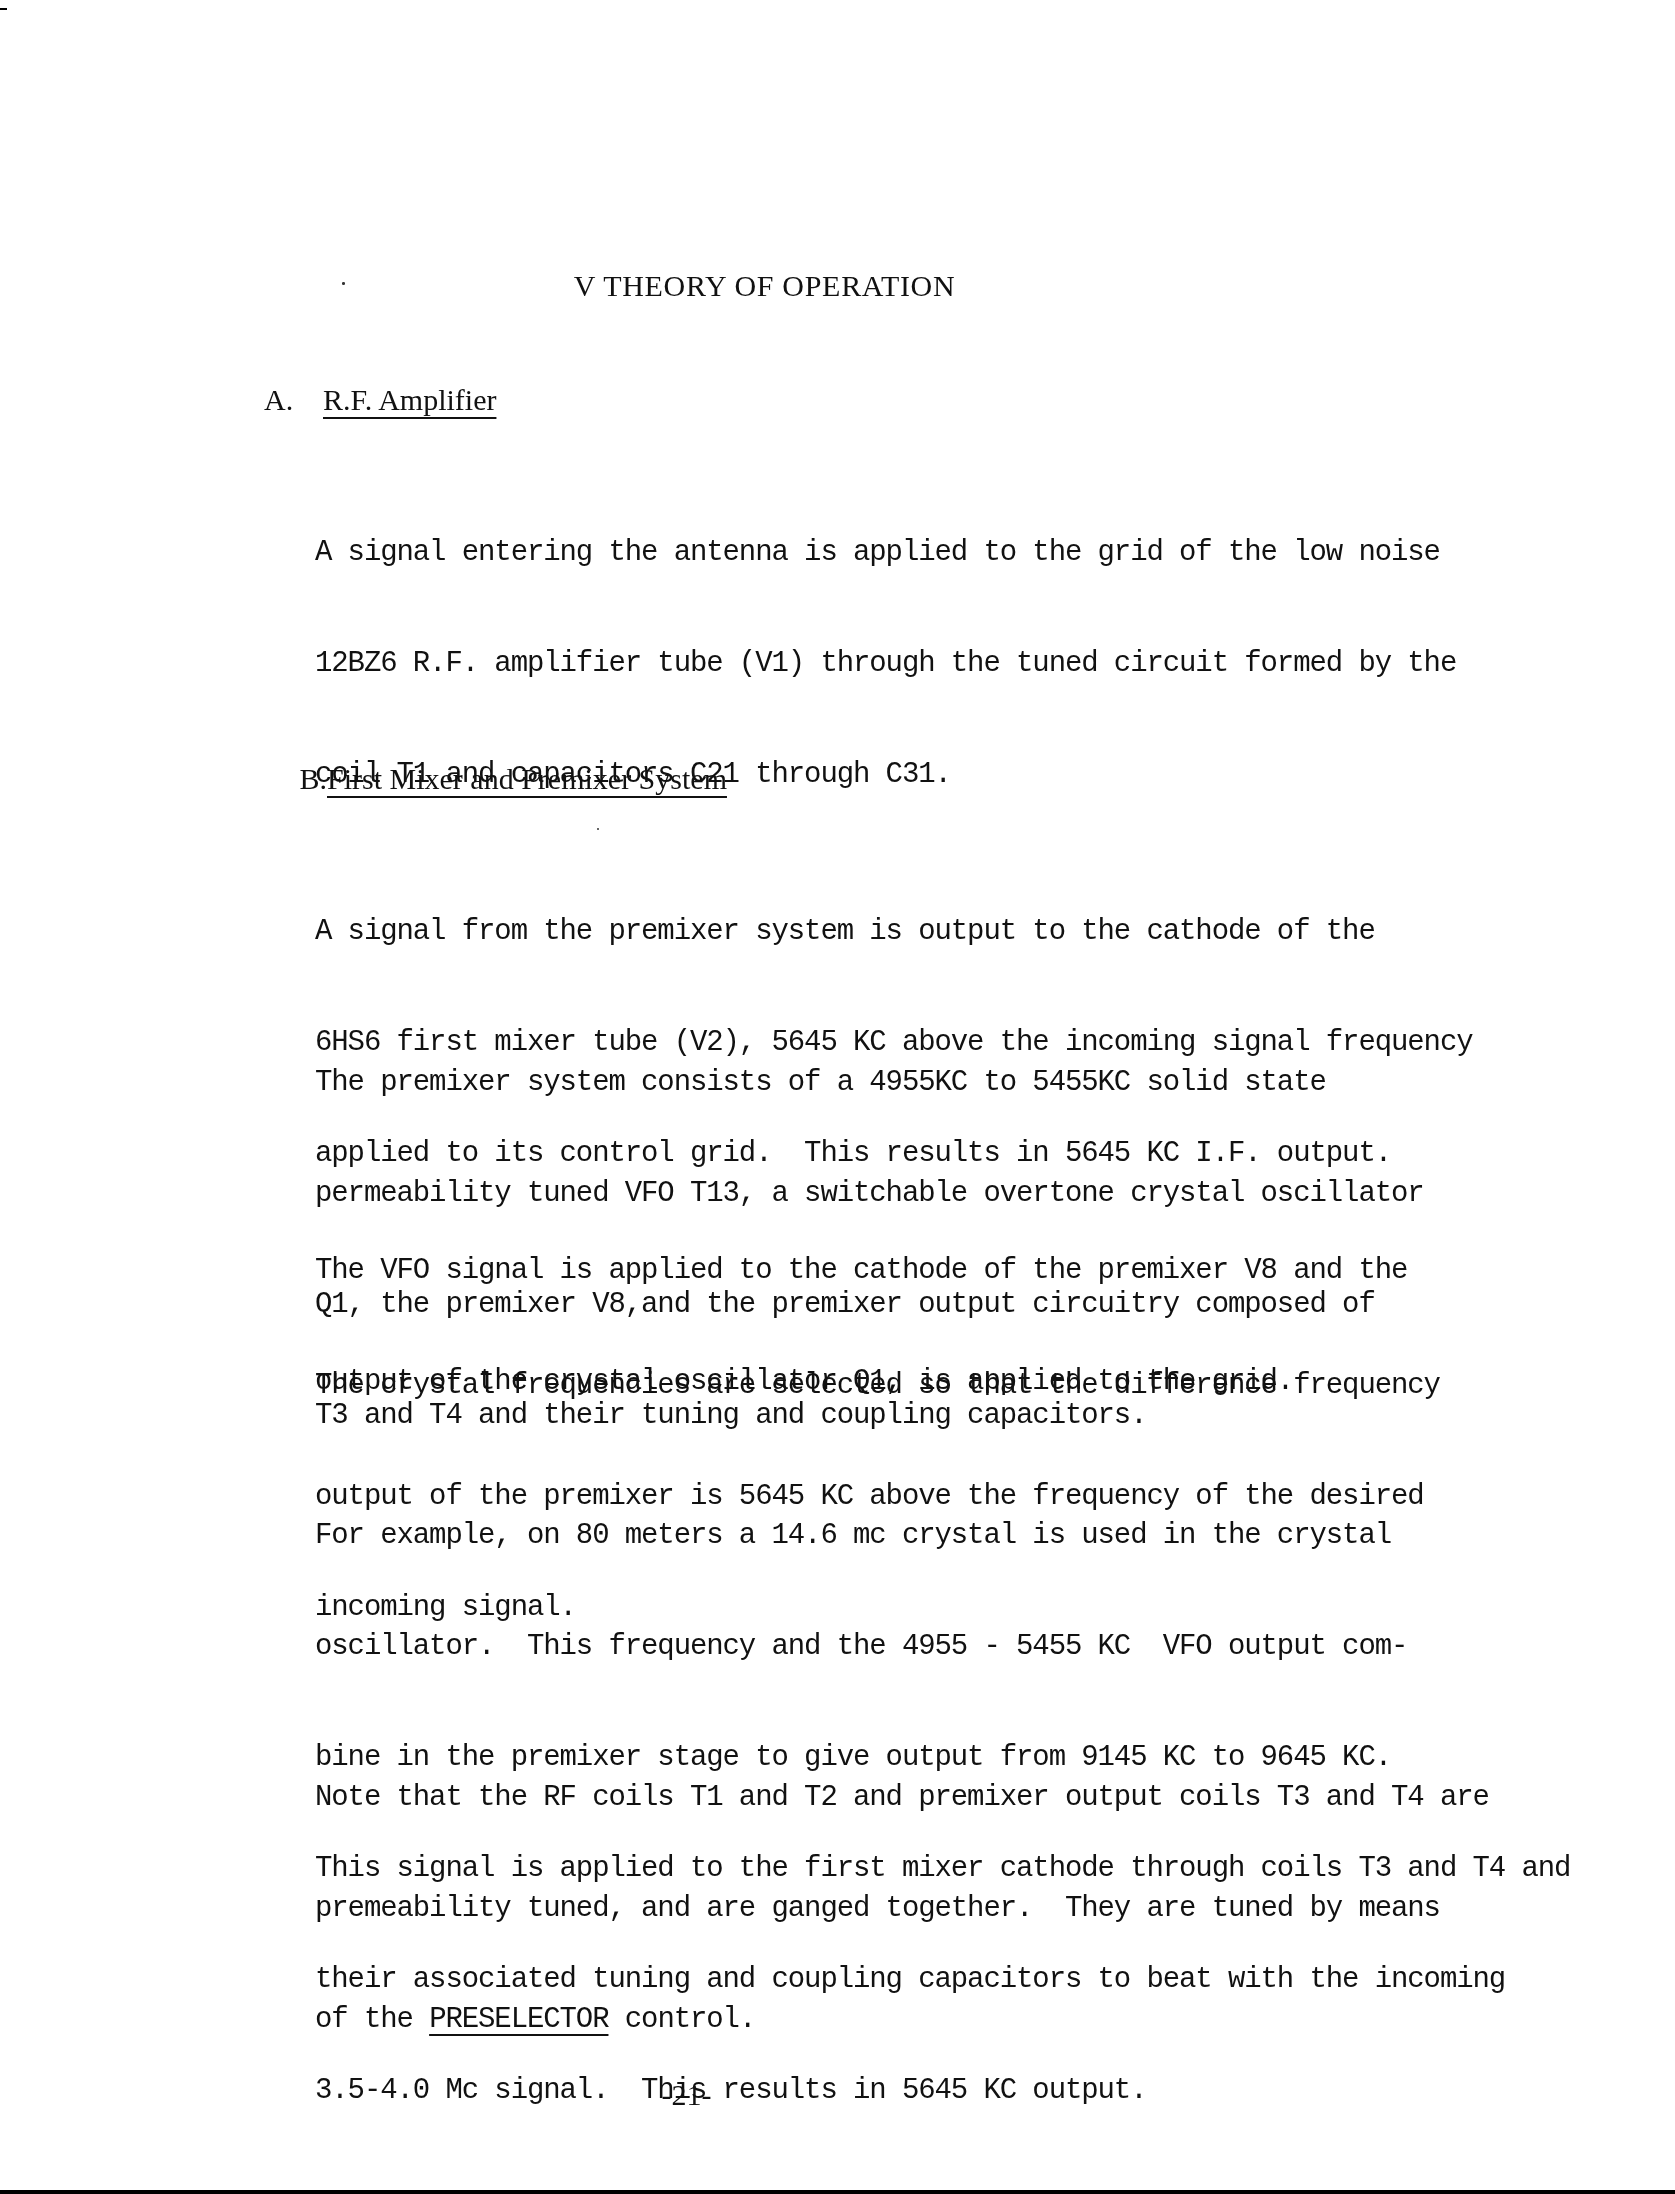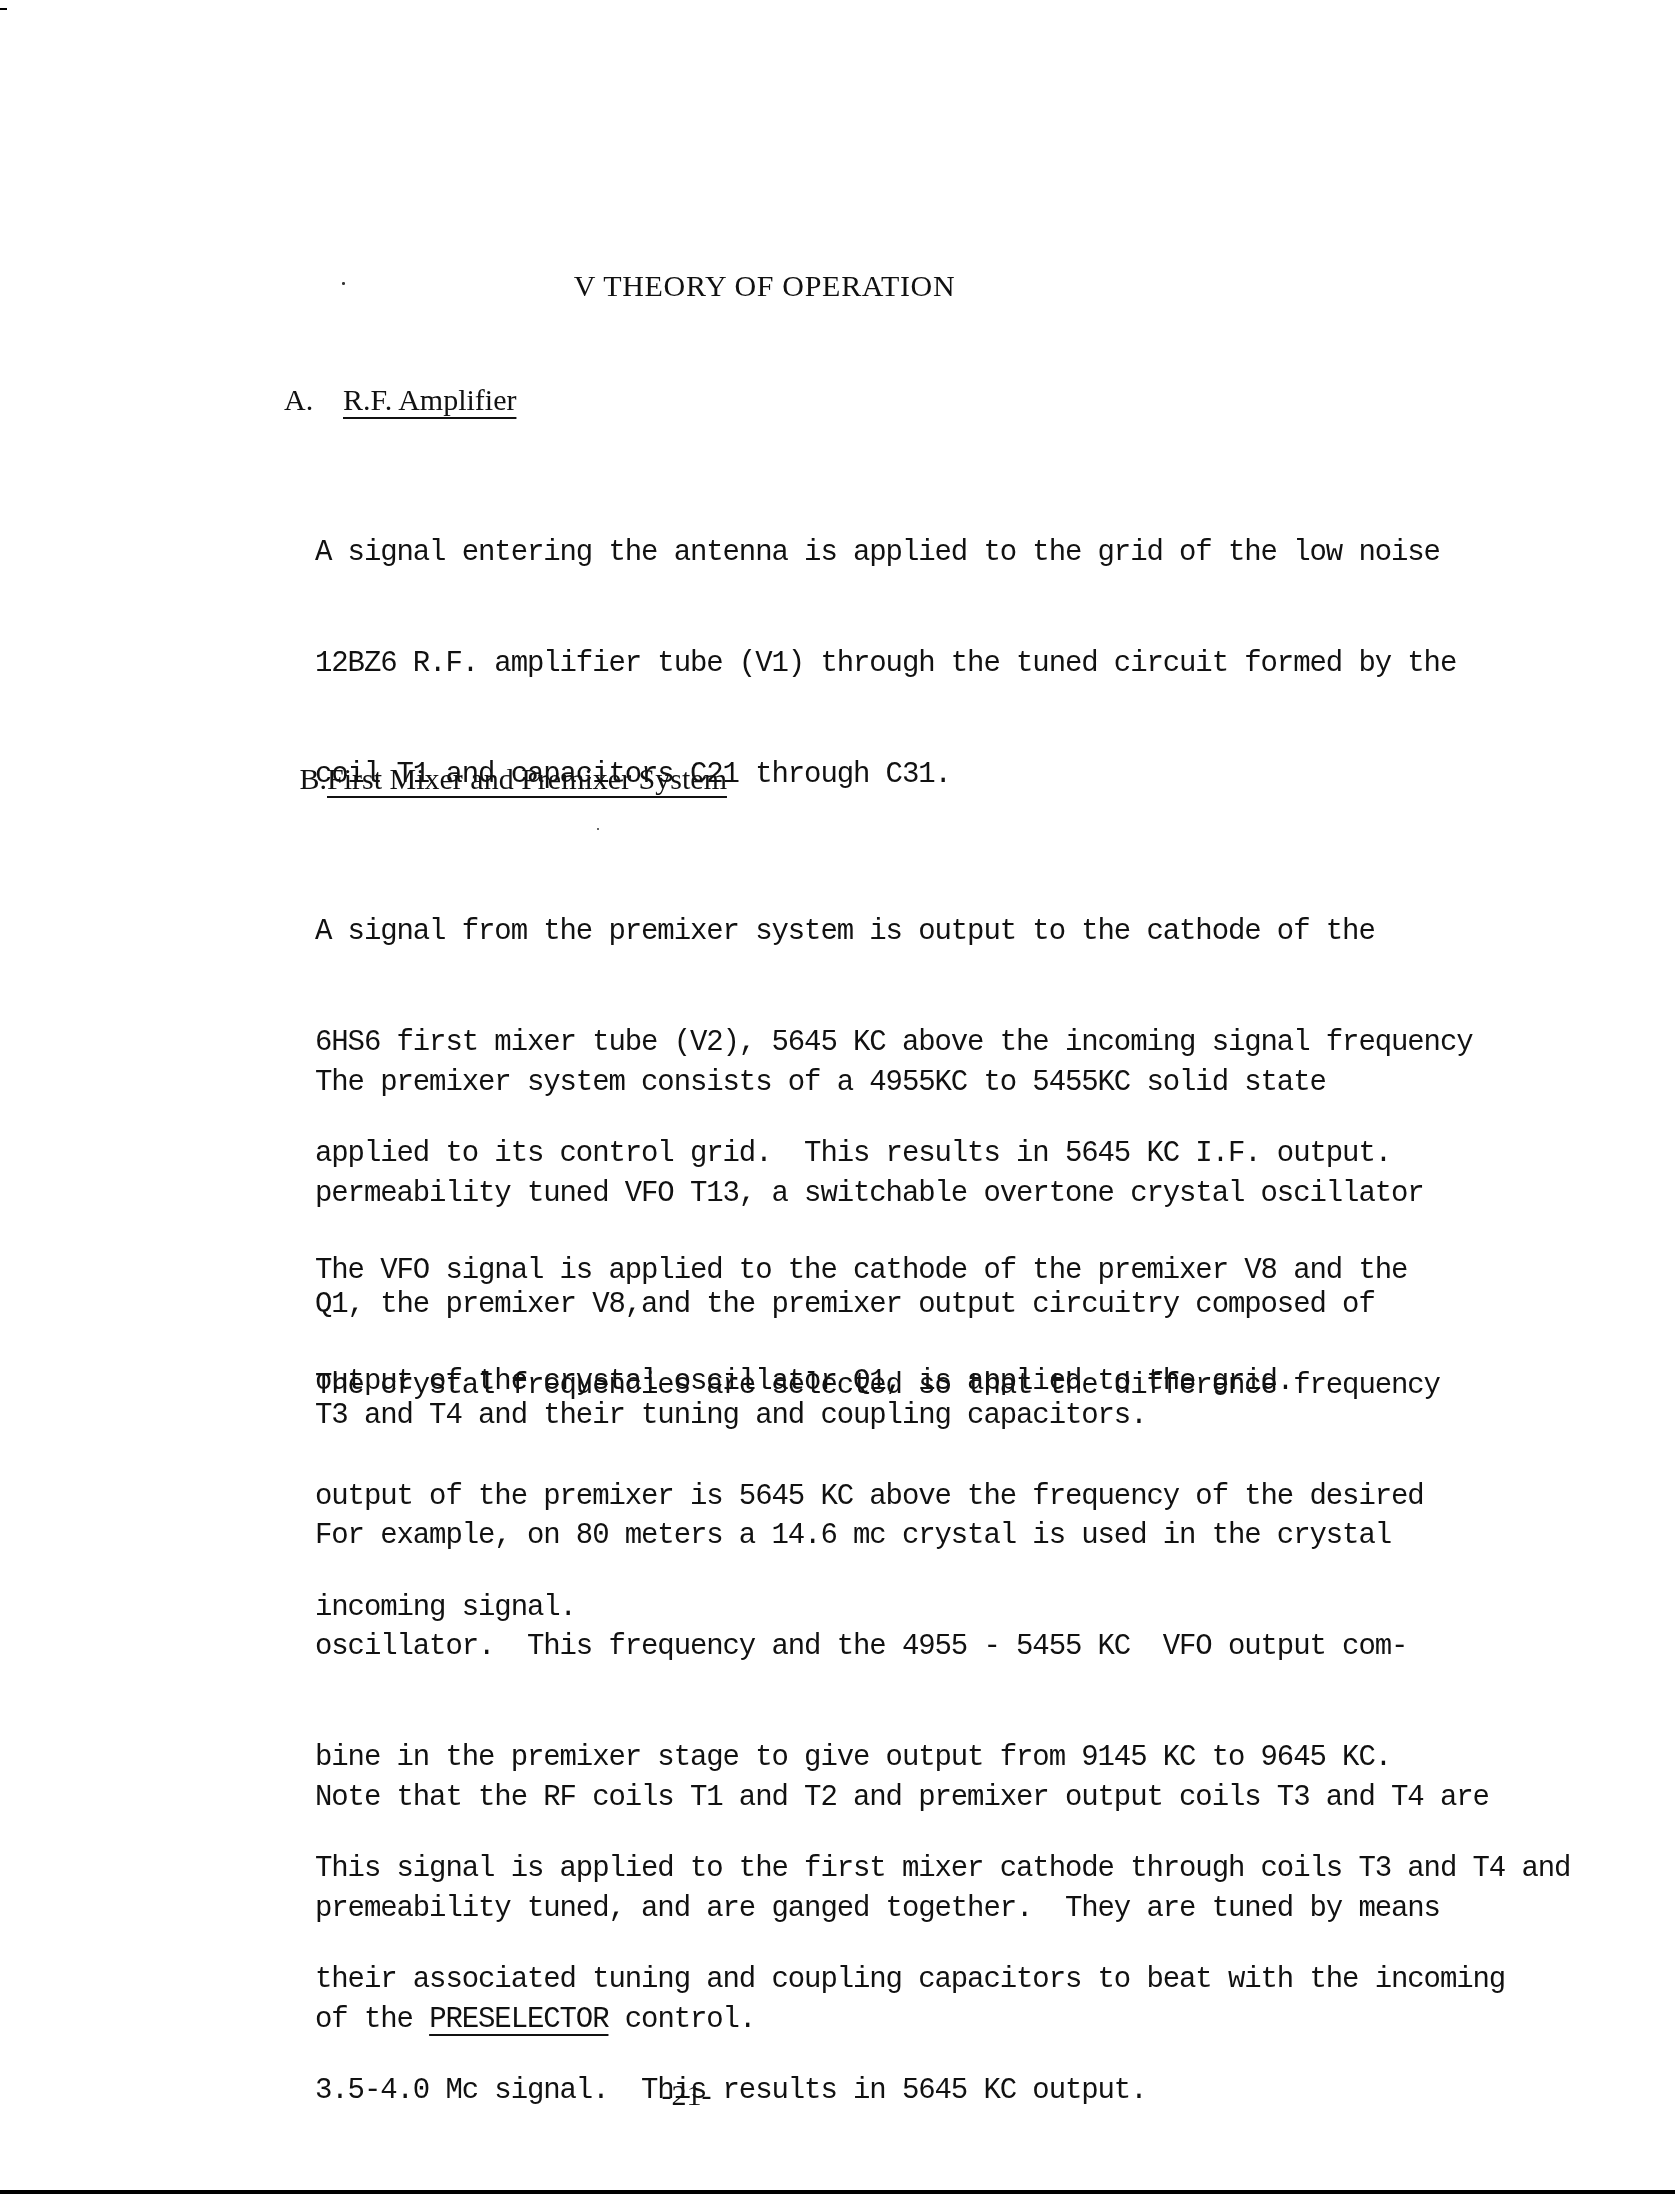--- a/index.html
+++ b/index.html
@@ -92,21 +92,21 @@
 <body>
 
 <div class="page">
 
   <div class="corner-mark"></div>
   <div class="speck" style="left:342px; top:282px;"></div>
   <div class="speck" style="left:597px; top:828px; width:2px; height:2px;"></div>
 
   <div class="chapter-title">V   THEORY OF OPERATION</div>
 
-  <div class="section-heading" style="left:264px; top:383px;margin-left:20px;">
+  <div class="section-heading" style="left:264px; top:383px;">
     <span class="letter">A.</span><span class="title">R.F. Amplifier</span>
   </div>
 
   <div class="para" style="top:460px;">
     <span class="line">A signal entering the antenna is applied to the grid of the low noise</span>
     <span class="line">12BZ6 R.F. amplifier tube (V1) through the tuned circuit formed by the</span>
     <span class="line">coil T1 and capacitors C21 through C31.</span>
   </div>
 
 

